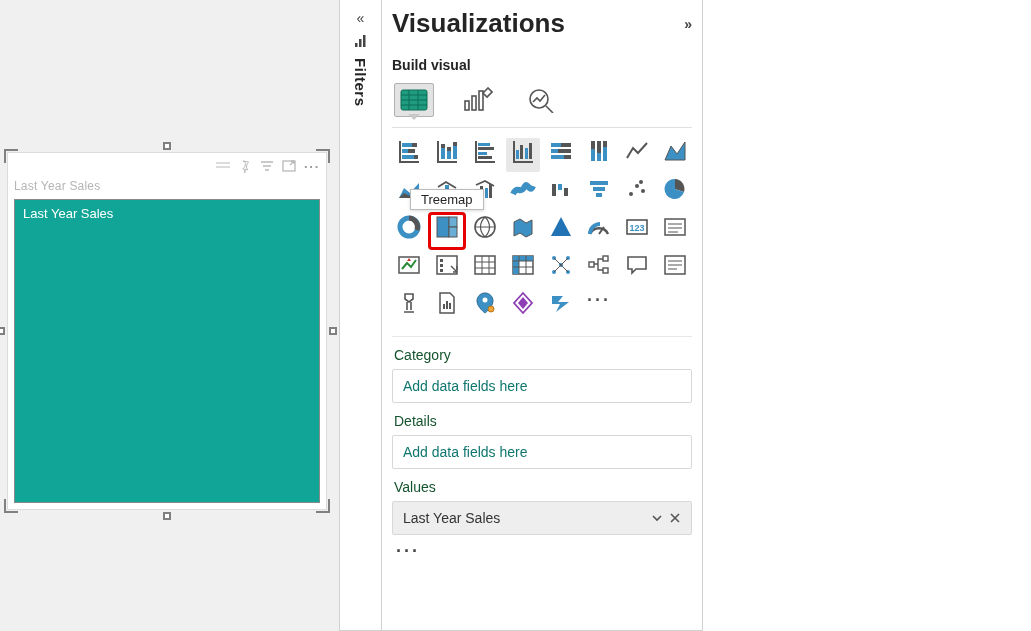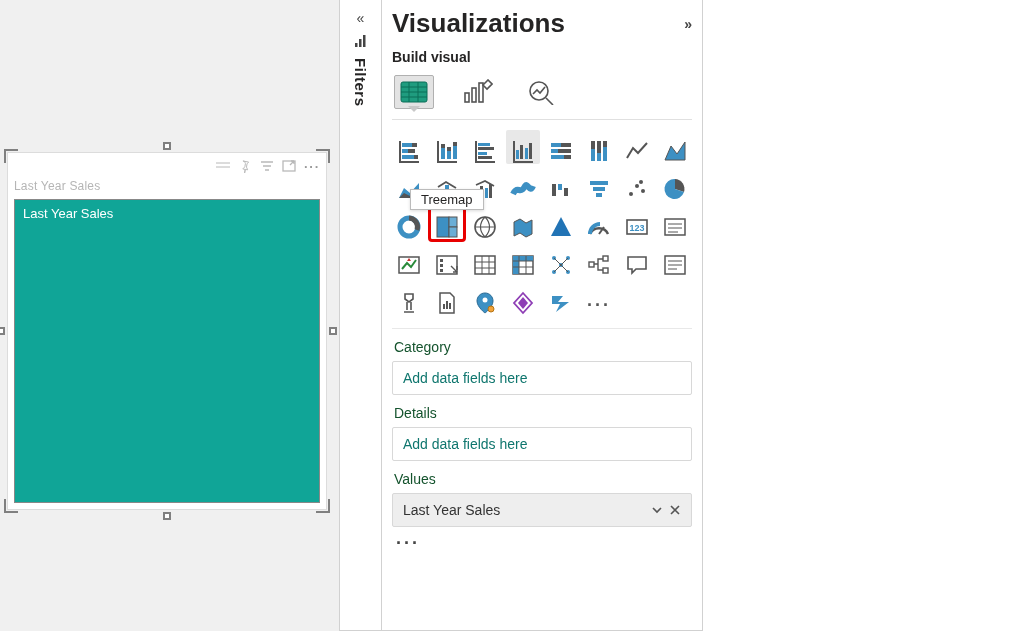--- a/index.html
+++ b/index.html
@@ -110,34 +110,34 @@
     overflow:hidden;
   }
   .pane-header {
     display:flex;
     align-items:center;
     justify-content:space-between;
     margin-bottom:6px;
   }
   .pane-title { font-size:26px; font-weight:600; }
   .pane-header .exp { font-size:14px; font-weight:bold; color:#444; }
-  .subtitle { font-size:14px; font-weight:600; margin:4px 0 6px 0; }
+  .subtitle { font-size:14px; font-weight:600; margin:12px 0 6px 0; }
 
   .build-tabs { display:flex; gap:24px; align-items:center; padding:4px 2px 10px 2px; border-bottom:1px solid #e0e0e0; }
   .build-tabs .tab { width:40px; height:34px; display:flex; align-items:center; justify-content:center; border-radius:2px; }
   .build-tabs .tab.active { background:#e3e3e3; border:1px solid #b0b0b0; position:relative; }
   .build-tabs .tab.active::after{
     content:"";position:absolute;left:50%;bottom:-10px;transform:translateX(-50%);
     border:6px solid transparent;border-top-color:#c8c8c8;
   }
 
   .gallery { padding:10px 0 8px 0; border-bottom:1px solid #e8e8e8; }
   .gallery-row { display:flex; gap:4px; margin-bottom:4px; }
   .vicon {
-    width:34px;height:34px;display:flex;align-items:flex-end;justify-content:center;
+    width:34px;height:34px;display:flex;align-items:flex-start;justify-content:center;
     border-radius:2px;
   }
   .vicon.selected-bg { background:#e8e8e8; }
   .vicon.redbox { outline:3px solid #e80000; outline-offset:-1px; }
   .tooltip {
     position:absolute;
     background:#fff;border:1px solid #bbb;padding:2px 10px;font-size:13px;
     box-shadow:0 1px 3px rgba(0,0,0,.15);
     z-index:5;
   }

